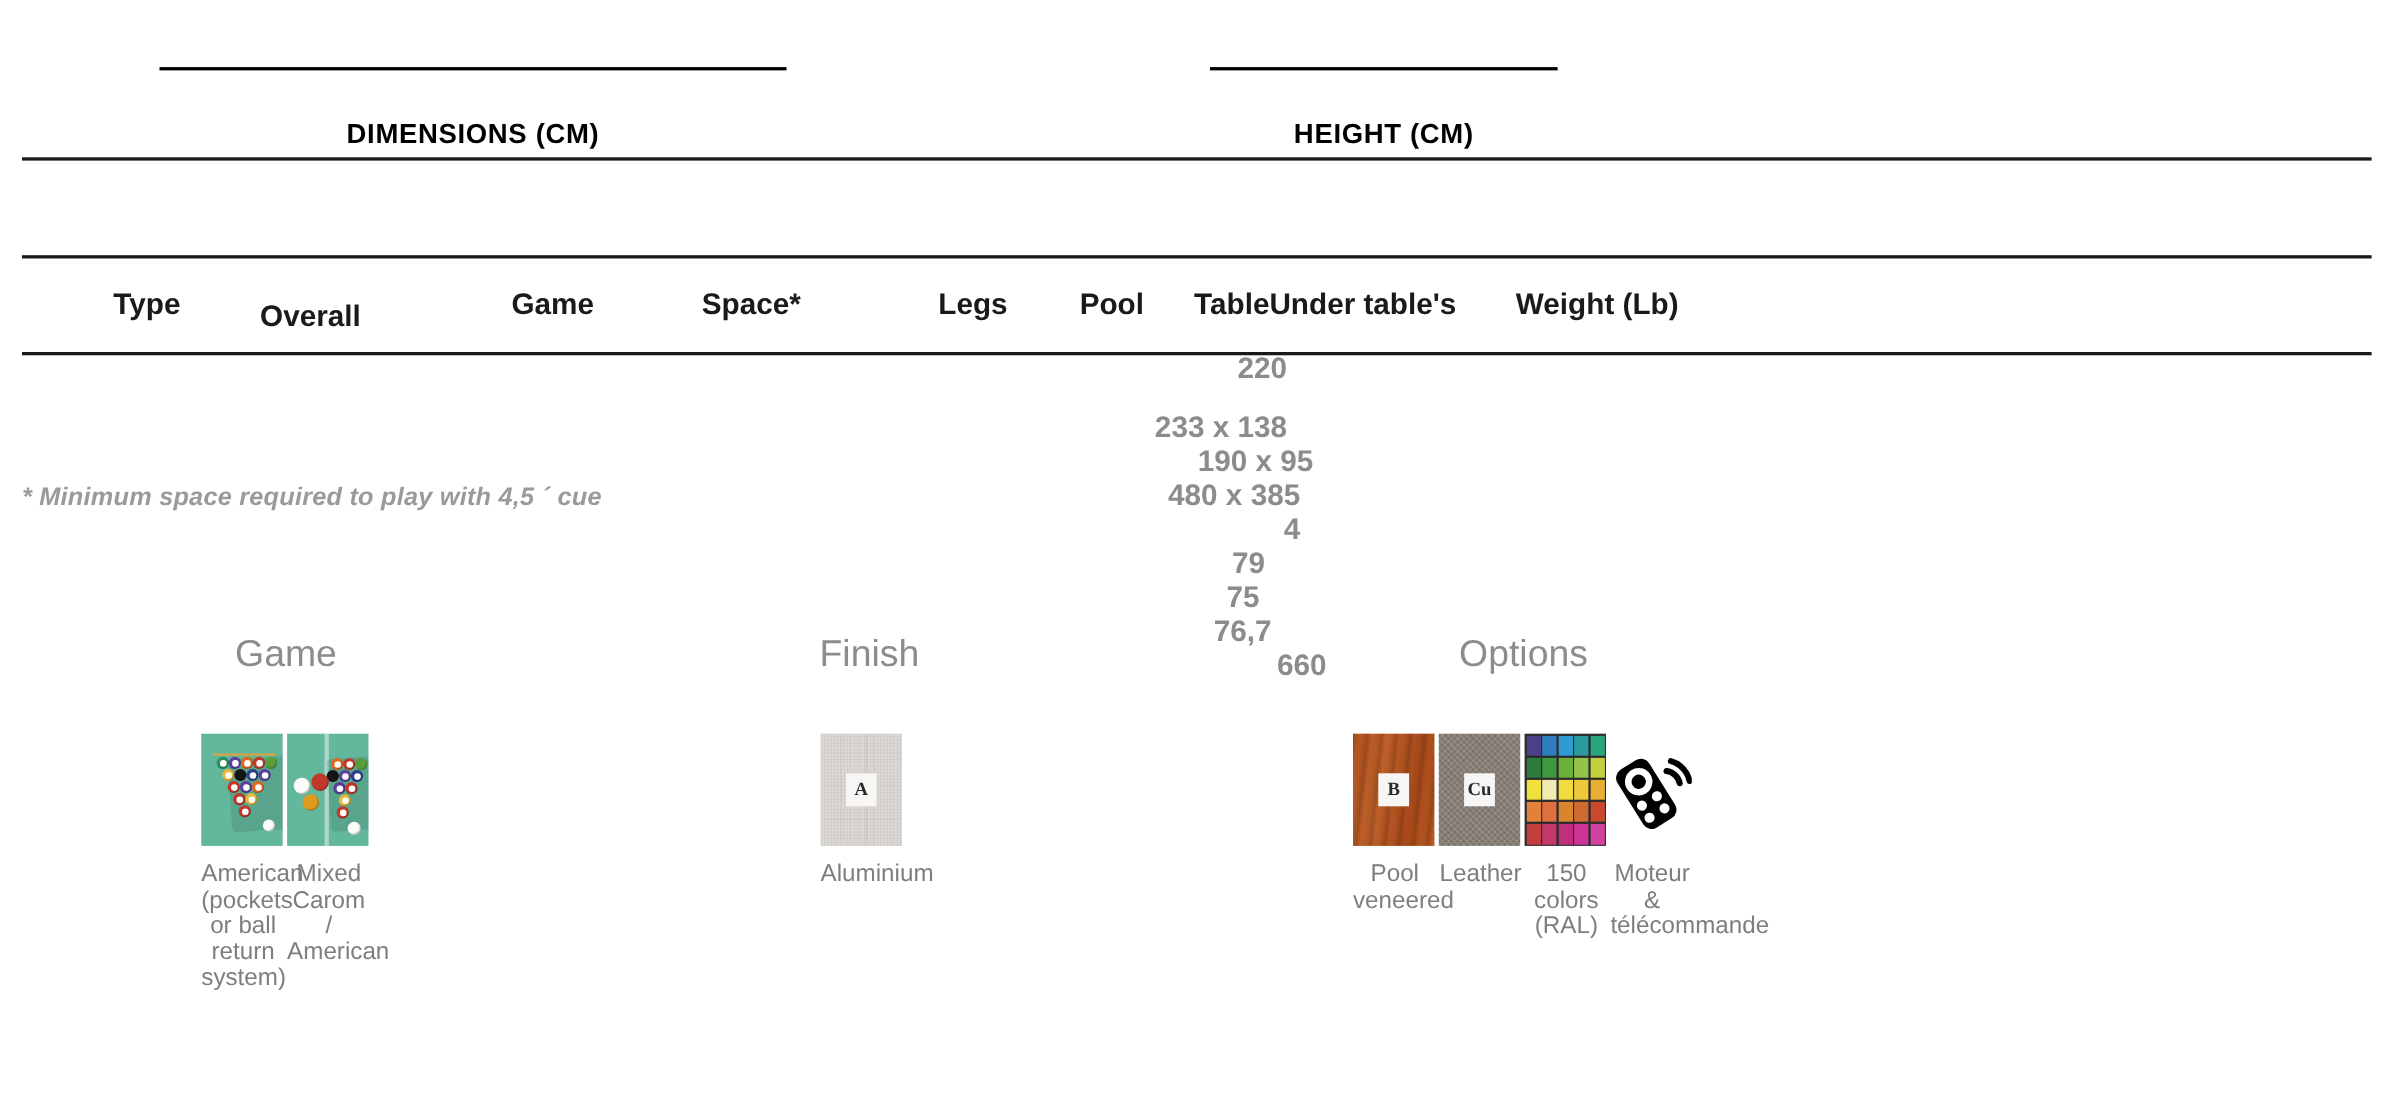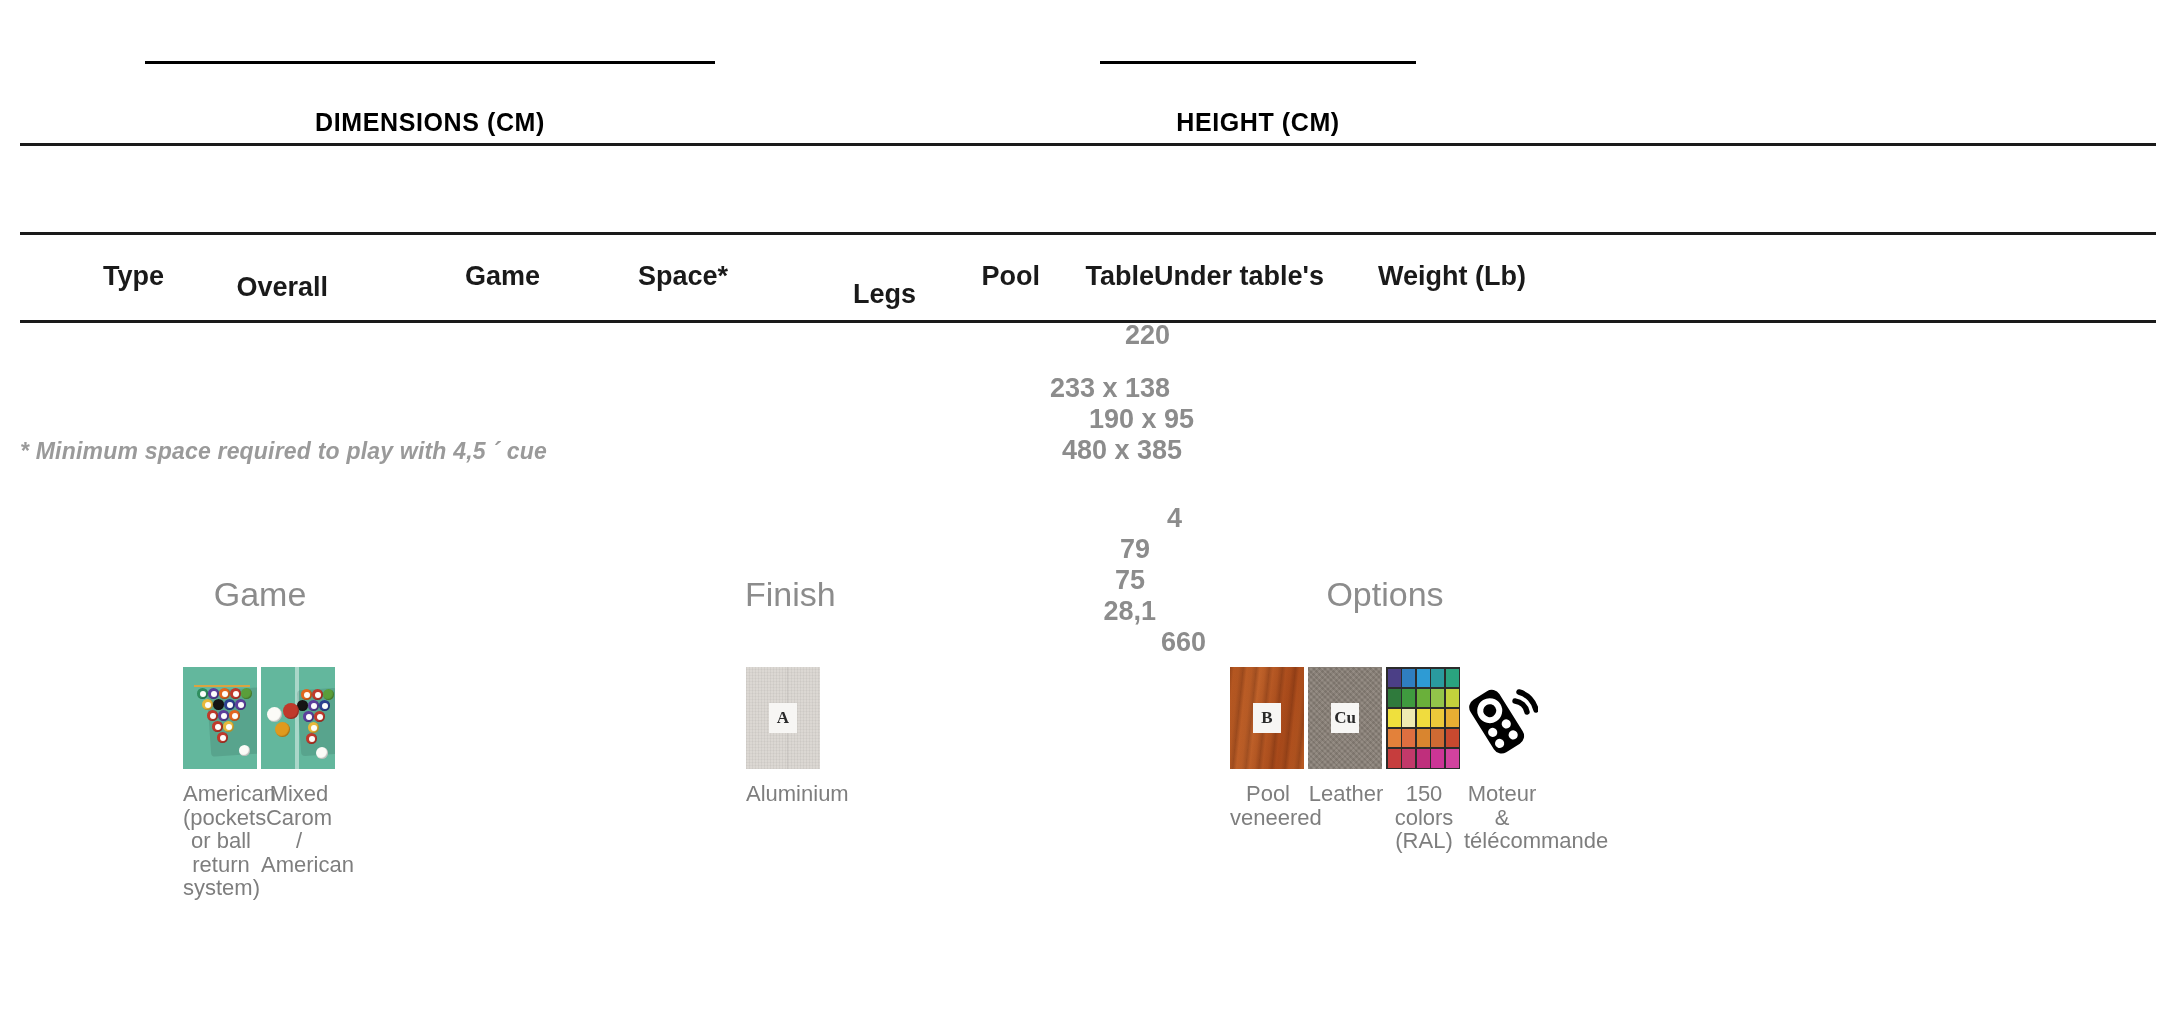--- a/index.html
+++ b/index.html
@@ -78,21 +78,21 @@
     top: 320px;
     height: 88px;
     font-size: 27px;
     color: #8c8c8c;
     flex-direction: column;
   }
   .c0 { width: 164px; }
   .c1 { width: 164px; margin-top: 22px; }
   .c2 { width: 212px; }
   .c3 { width: 188px; }
-  .c4 { width: 188px; margin-top: 37px; }
+  .c4 { width: 188px; }
   .c5 { width: 124px; }
   .c6 { width: 114px; }
   .c7 { width: 136px; }
   .c8 { width: 236px; }
   .c9 { width: 650px; }
 
   .footnote {
     position: absolute;
     left: 20px;
     top: 438px;
@@ -275,21 +275,21 @@
 <div class="rule-full" id="rule-mid"></div>
 
 <div class="table-row" id="data-row">
   <div class="cell c0">220</div>
   <div class="cell c1">233 x 138</div>
   <div class="cell c2">190 x 95</div>
   <div class="cell c3">480 x 385</div>
   <div class="cell c4">4</div>
   <div class="cell c5">79</div>
   <div class="cell c6">75</div>
-  <div class="cell c7">28,1</div>
+  <div class="cell c7">76,7</div>
   <div class="cell c8">660</div>
   <div class="cell c9"></div>
 </div>
 
 <div class="rule-full" id="rule-bottom"></div>
 
 <div class="footnote">* Minimum space required to play with 4,5 ´ cue</div>
 
 <div class="section" id="section-game" style="left:0px; width:520px;">
   <div class="section-title">Game</div>

